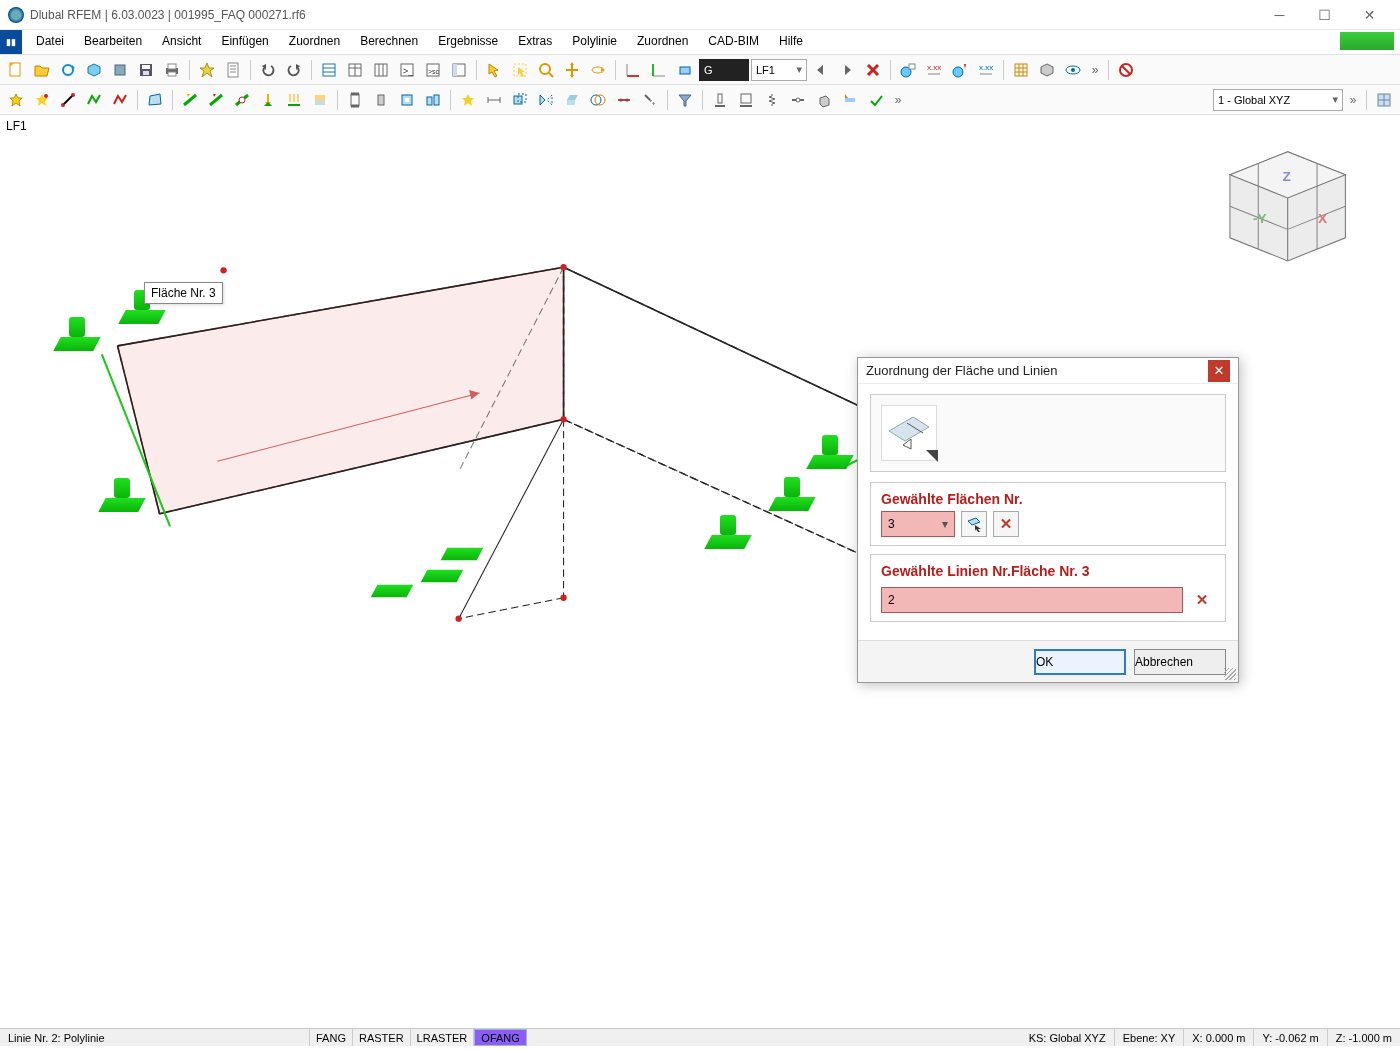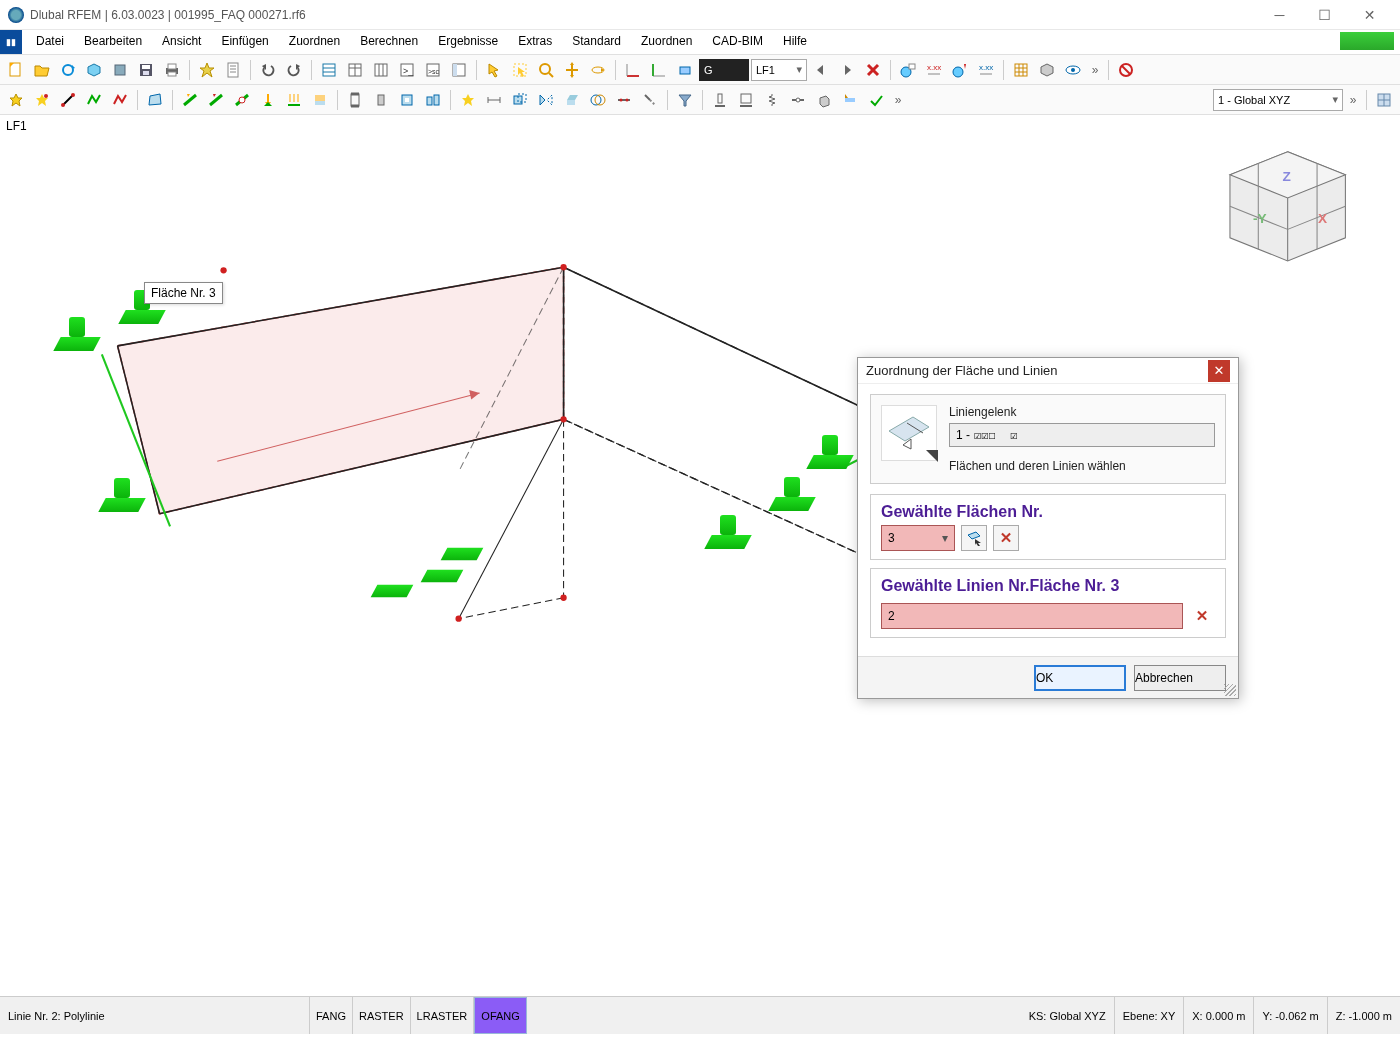--- a/index.html
+++ b/index.html
@@ -13,35 +13,35 @@
   .menubar .menu { padding: 4px 10px; cursor: default; }
   .loadbar { position:absolute; right:6px; top:32px; width:54px; height:18px; background:linear-gradient(#3bcf3b,#2aa82a); }
   .toolbar { height: 30px; display: flex; align-items: center; background: #fafafa; border-bottom: 1px solid #e0e0e0; padding: 0 4px; gap: 2px; }
   .tbtn { width: 24px; height: 24px; display: flex; align-items: center; justify-content: center; border-radius: 2px; position:relative; }
   .tbtn svg { width: 16px; height: 16px; }
   .sep { width: 1px; height: 20px; background: #ccc; margin: 0 3px; }
   .dd { height: 22px; border: 1px solid #aaa; background: #fff; display: flex; align-items: center; padding: 0 4px; font-size: 11px; min-width:50px;}
   .dd.dark { background: #222; color: #fff; border-color: #222; }
   .viewport { position: absolute; top: 115px; left: 0; right: 0; bottom: 22px; background: #fff; }
   .lf-label { position: absolute; top: 4px; left: 6px; font-size: 12px; color: #000; }
-  .statusbar { position: absolute; bottom: 16px; left: 0; right: 0; height: 38px; background: #f0f0f0; border-top: 1px solid #ccc; display: flex; align-items: center; font-size: 11px; }
+  .statusbar { position: absolute; bottom: 4px; left: 0; right: 0; height: 18px; background: #f0f0f0; border-top: 1px solid #ccc; display: flex; align-items: center; font-size: 11px; }
   .statusbar .seg { padding: 0 8px; border-right: 1px solid #ccc; height: 100%; display: flex; align-items: center; }
   .statusbar .seg.first { min-width: 310px; border-right:1px solid #ccc;}
   .statusbar .seg.btn { padding: 0 6px; }
   .statusbar .seg.btn.active { background:#8b5cf6; border:1px solid #99b8d8; }
   .statusbar .flex { flex: 1; }
   .tooltip { position: absolute; background: #fff; border: 1px solid #888; padding: 2px 6px; font-size: 12px; line-height: 1.35; box-shadow: 1px 1px 3px rgba(0,0,0,0.15); white-space: nowrap; }
   .dialog { position: absolute; left: 857px; top: 357px; width: 382px; background: #fff; border: 1px solid #999; box-shadow: 2px 2px 12px rgba(0,0,0,0.25); }
   .dialog .dlg-title { height: 26px; background: #fff; display: flex; align-items: center; padding: 0 8px; font-size: 13px; color: #222; border-bottom:1px solid #eee;}
   .dialog .dlg-title .spacer { flex: 1; }
   .dialog .closebtn { width: 22px; height: 22px; background: #c0392b; color: #fff; display: flex; align-items: center; justify-content: center; font-size: 13px; }
   .dialog .body { padding: 10px 12px; }
   .dialog .panel { border: 1px solid #ccc; background: #fafafa; padding: 10px; display: flex; gap: 12px; margin-bottom: 10px; }
   .dialog .panel .thumb { width: 56px; height: 56px; background: #fff; border: 1px solid #ddd; display:flex; align-items:center; justify-content:center; position:relative;}
-  .dialog .label-bold { font-weight: 600; color: #4c1d95; font-size: 16px; margin-bottom: 4px; }
+  .dialog .label-bold { font-weight: 600; color: #b91c1c; font-size: 14px; margin-bottom: 4px; }
   .dialog .field { height: 24px; border: 1px solid #999; background: #eee; display: flex; align-items: center; padding: 0 6px; font-size: 12px; width: 100%; }
   .dialog .section { border: 1px solid #ccc; padding: 8px 10px; margin-bottom: 8px; }
   .dialog .row { display: flex; align-items: center; gap: 6px; }
   .dialog .combo { height: 26px; width: 74px; background: #f2b8b8; border: 1px solid #a55; display: flex; align-items: center; justify-content: space-between; padding: 0 6px; }
   .dialog .tinput { height: 26px; background: #f2b8b8; border: 1px solid #a55; flex: 1; display: flex; align-items: center; padding: 0 6px; }
   .dialog .iconbtn { width: 26px; height: 26px; border: 1px solid #aaa; background: #f5f5f5; display: flex; align-items: center; justify-content: center; }
   .dialog .iconbtn.red { color: #c0392b; font-weight: bold; font-size:15px;}
   .dialog .footer { height: 42px; display: flex; align-items: center; justify-content: flex-end; gap: 8px; padding: 0 12px; border-top: 1px solid #ddd; background: #f4f4f4; }
   .dialog .footer .btn { height: 26px; min-width: 92px; border: 1px solid #888; background: #eee; display: flex; align-items: center; justify-content: flex-start; }
   .dialog .footer .btn.primary { border: 2px solid #2a7bd6; background: #eaf3ff; }
@@ -67,21 +67,21 @@
 <div class="menubar">
   <div class="logo">▮▮</div>
   <div class="menu">Datei</div>
   <div class="menu">Bearbeiten</div>
   <div class="menu">Ansicht</div>
   <div class="menu">Einfügen</div>
   <div class="menu">Zuordnen</div>
   <div class="menu">Berechnen</div>
   <div class="menu">Ergebnisse</div>
   <div class="menu">Extras</div>
-  <div class="menu">Standard</div>
+  <div class="menu">Polylinie</div>
   <div class="menu">Zuordnen</div>
   <div class="menu">CAD-BIM</div>
   <div class="menu">Hilfe</div>
 </div>
 
 <div class="toolbar">
   <div class="tbtn">
       <svg>
         <rect x="2" y="1" width="10" height="13" fill="#fff" stroke="#d90"></rect>
         <polygon points="2,1 6,1 2,5" fill="#fa0"></polygon>
@@ -637,28 +637,20 @@
   <div class="body">
     <div class="panel">
       <div class="thumb">
         <svg width="48" height="48">
             <polygon points="4,22 28,8 44,18 20,32" fill="#d7e4ef" stroke="#8aa"></polygon>
             <line x1="22" y1="14" x2="38" y2="24" stroke="#555"></line>
             <polygon points="18,36 26,30 26,40" fill="#fff" stroke="#555"></polygon>
           </svg>
         <div style="position:absolute;right:-2px;bottom:-2px;border:6px solid transparent;border-top-color:#444;border-right-color:#444;"></div>
       </div>
-      <div style="flex:1">
-        <div style="font-size:12px;color:#222;margin-bottom:4px;">Liniengelenk</div>
-        <div class="field">
-          <span>1 -</span>
-          <span class="cksym" style="margin-left:4px">☑☑☐&nbsp;&nbsp;☑</span>
-        </div>
-        <div style="font-size:12px;color:#222;margin-top:12px;">Flächen und deren Linien wählen</div>
-      </div>
     </div>
 
     <div class="section">
       <div class="label-bold">Gewählte Flächen Nr.</div>
       <div class="row">
         <div class="combo">
           <span>3</span>
           <span style="color:#555">▾</span>
         </div>
         <div class="iconbtn">

